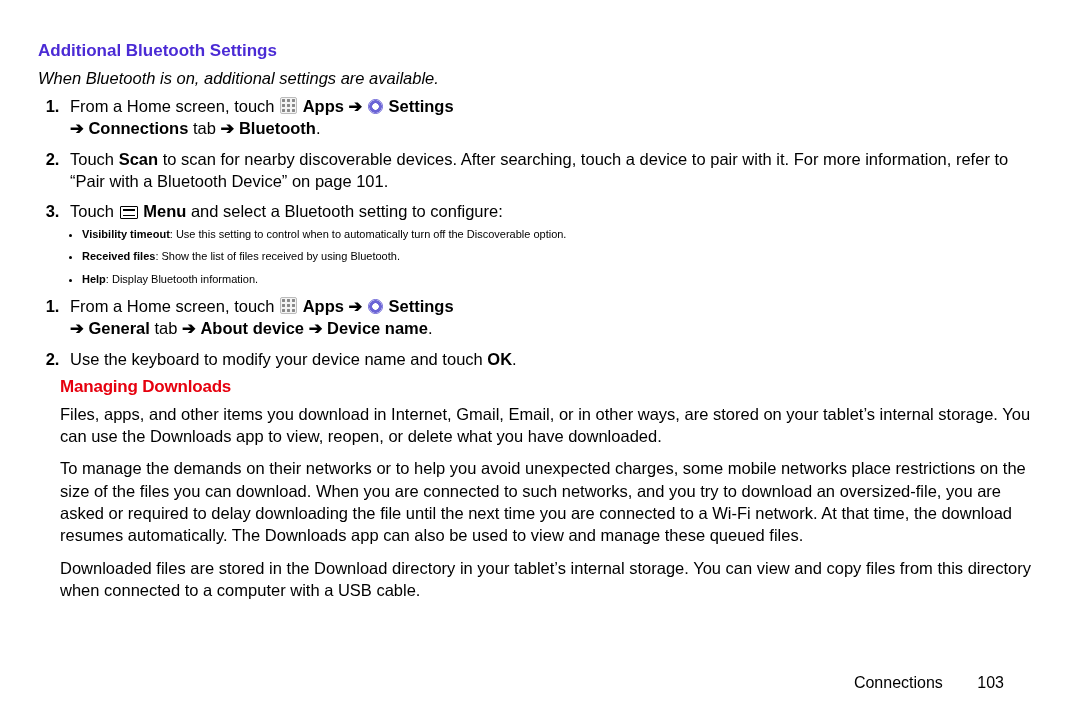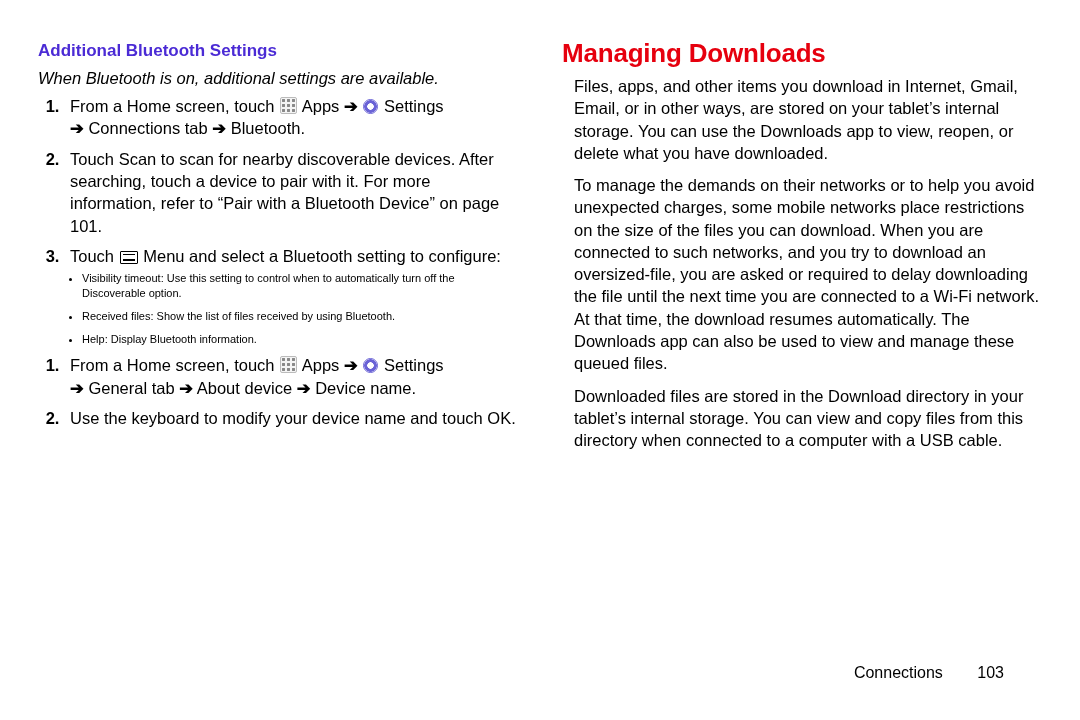--- a/index.html
+++ b/index.html
@@ -8,53 +8,53 @@
     width: 1080px;
     height: 720px;
     background: #fff;
     font-family: Arial, Helvetica, sans-serif;
     color: #000;
     font-size: 16.5px;
     line-height: 1.35;
   }
   .page {
     display: flex;
-    flex-direction: row;
+    flex-direction: column;
     height: 100%;
     box-sizing: border-box;
     padding: 40px 38px 0 38px;
   }
   .col {
     flex: 1 1 50%;
     box-sizing: border-box;
   }
   .col.left  { padding-right: 22px; }
   .col.right { padding-left: 22px; position: relative; }
 
   h3.blue {
     color: #4b2bd5;
     font-size: 17px;
     font-weight: 700;
     margin: 0 0 4px 0;
     font-family: Arial, Helvetica, sans-serif;
   }
   h2.red {
     color: #e6000e;
-    font-size: 26px;
+    font-size: 17px;
     font-weight: 700;
     margin: -4px 0 4px 0;
     letter-spacing: -0.2px;
   }
 
   p.intro {
     margin: 0 0 6px 0;
     font-style: italic;
   }
   p.para {
-    margin: 0 0 10px 12px;
+    margin: 0 0 10px 0;
   }
 
   ol.numlist {
     margin: 0 0 6px 0;
     padding: 0 0 0 26px;
   }
   ol.numlist > li {
     padding-left: 6px;
     margin-bottom: 8px;
     font-weight: 700;
@@ -69,21 +69,21 @@
     list-style-type: disc;
     font-family: "Helvetica", Arial, sans-serif;
     font-weight: 400;
   }
   ul.bullets li {
     margin-bottom: 8px;
     text-align: left;
     font-size: 11px;
   }
 
-  .b   { font-weight: 400; margin-top: 33px; }
+  .b   { font-weight: 700; margin-top: 33px; }
   .it  { }
   .arrow { font-weight: 700; }
 
   .icon {
     display: inline-block;
     vertical-align: -2px;
     margin: 0 1px;
   }
   
   .apps-icon {
@@ -115,21 +115,21 @@
     position: absolute;
     left: 2px; right: 2px;
     height: 1.7px;
     background: #000;
   }
   .menu-icon::before { top: 2px; }
   .menu-icon::after  { bottom: 2px; }
 
   .footer {
     position: absolute;
-    bottom: 36px;
+    bottom: 26px;
     right: 38px;
     font-size: 16px;
   }
   .footer .sec { margin-right: 30px; }
 </style>
 </head>
 <body>
 
 <div class="page">
 

